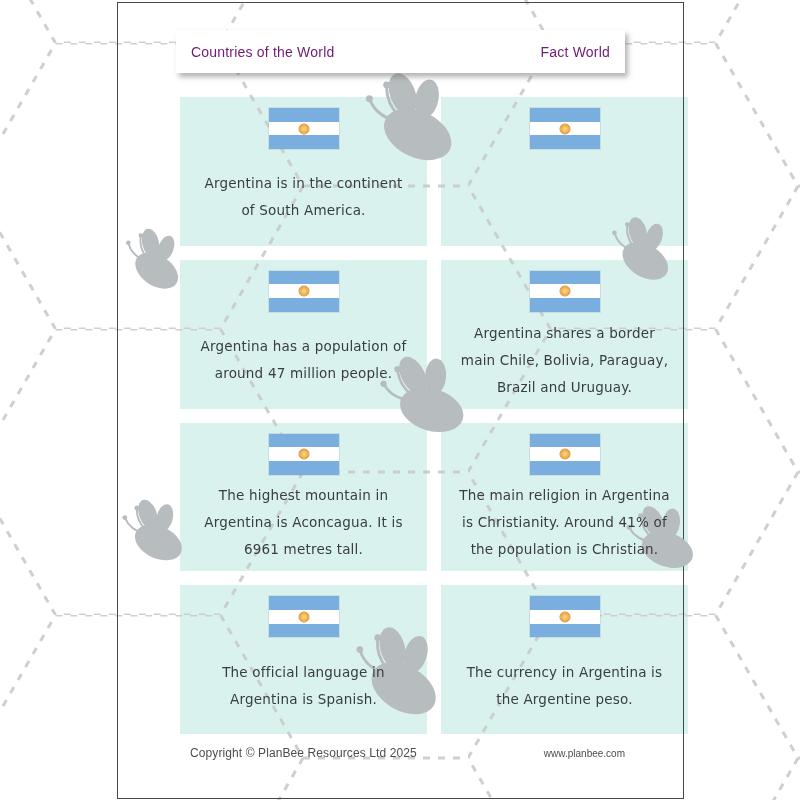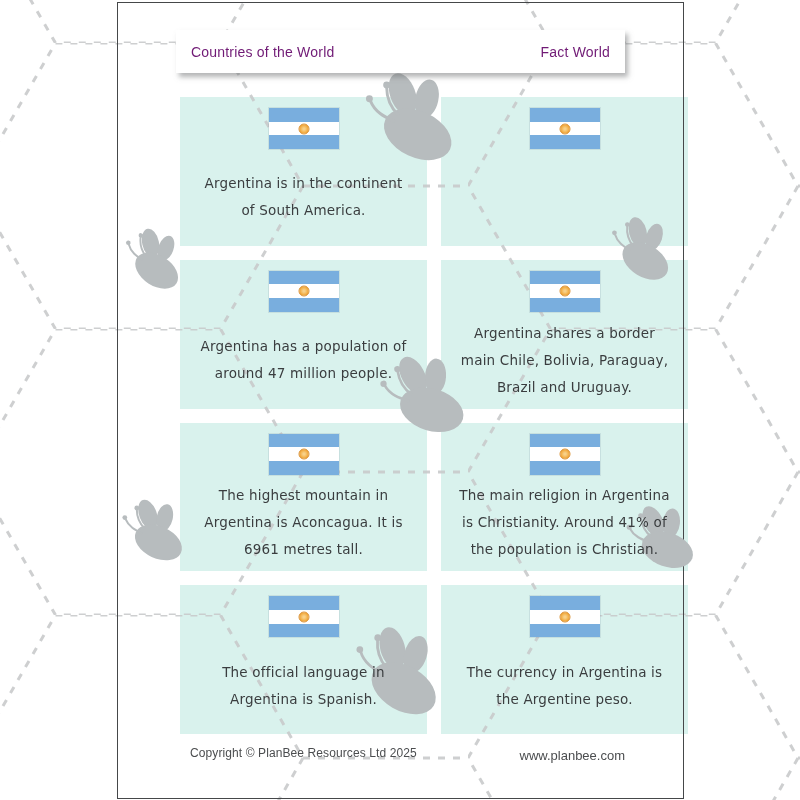--- a/index.html
+++ b/index.html
@@ -36,21 +36,21 @@
 
   .header-bar{position:absolute;left:176px;top:30px;width:449px;height:43px;background:#ffffff;
               z-index:5;display:flex;align-items:center;justify-content:space-between;
               padding:0 15px;box-sizing:border-box;
               box-shadow:3px 4px 5px rgba(105,108,110,0.5);
               font-size:14px;color:#701a75;letter-spacing:0.2px;}
 
   .footer-copyright{position:absolute;left:190px;top:746px;z-index:6;
                     font-size:12px;color:#4b4d4f;letter-spacing:0.1px;}
   .footer-website{position:absolute;right:175px;top:748px;z-index:6;
-                  font-size:13px;color:#4b4d4f;}
+                  font-size:10px;color:#4b4d4f;}
 </style>
 </head>
 <body>
 
 <div class="canvas">
 
   <div class="cards-grid">
 
     <div class="card">
       <div class="flag">

